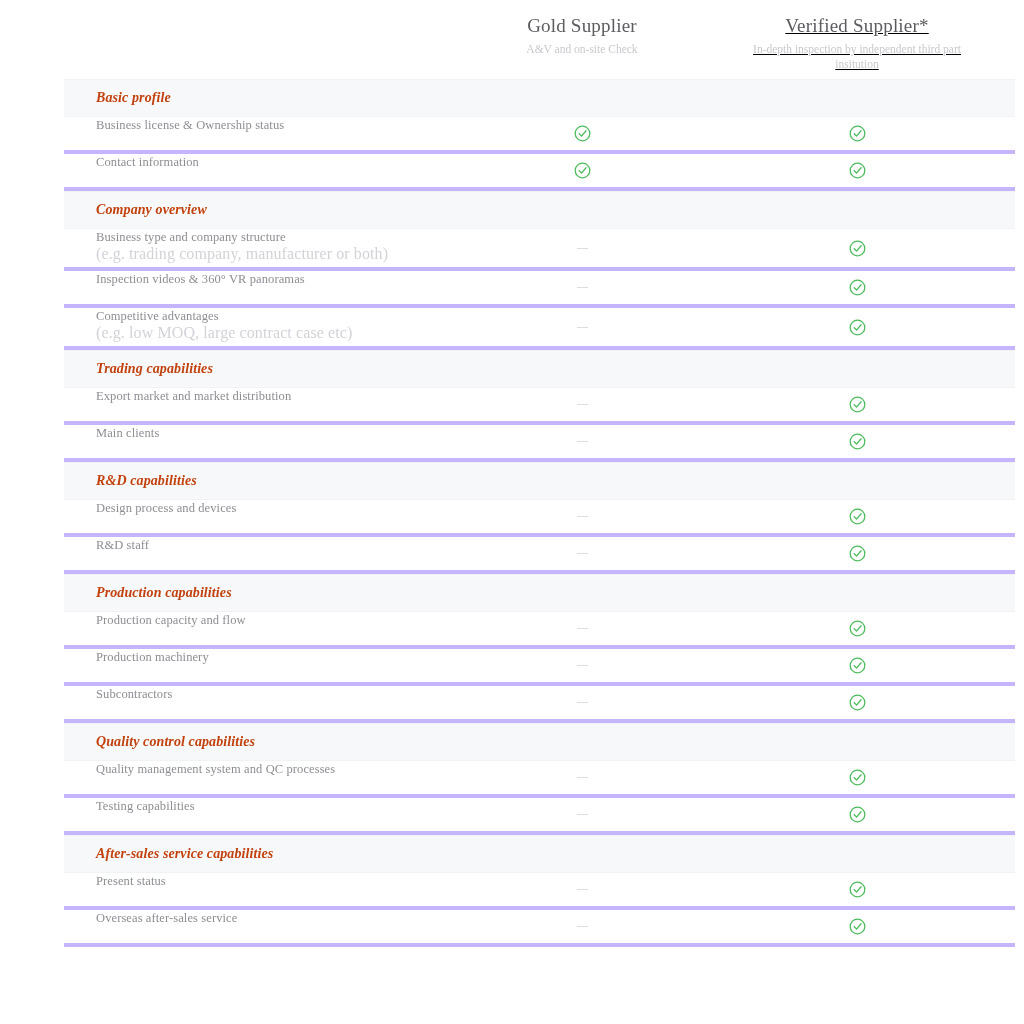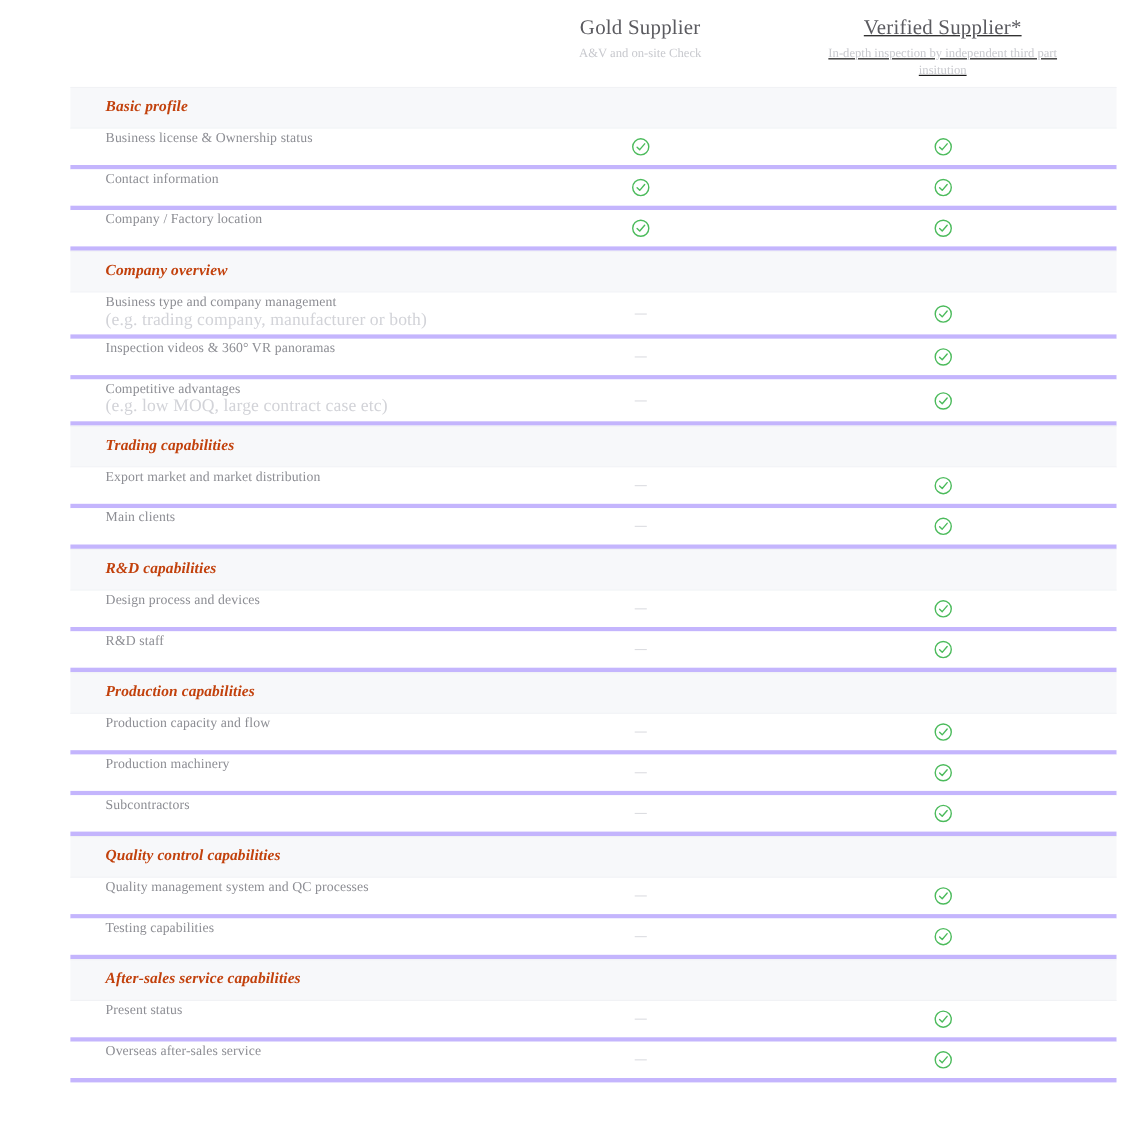--- a/index.html
+++ b/index.html
@@ -185,44 +185,26 @@
           </svg>
         </div>
         <div class="cell-mark cell-verified">
           <svg class="check-icon" viewBox="0 0 20 20">
             <circle cx="10" cy="10" r="8.6" fill="none" stroke="#4CBB5C" stroke-width="1.5"></circle>
             <path d="M6.1 10.3 L8.9 13.0 L14.2 6.8" fill="none" stroke="#4CBB5C" stroke-width="1.5" stroke-linecap="round" stroke-linejoin="round"></path>
           </svg>
         </div>
         <div class="cell-pad"></div>
       </div>
-      <div class="row">
-        <div class="cell-label">
-          <div class="label-main">Company / Factory location</div>
-        </div>
-        <div class="cell-mark cell-gold">
-          <svg class="check-icon" viewBox="0 0 20 20">
-            <circle cx="10" cy="10" r="8.6" fill="none" stroke="#4CBB5C" stroke-width="1.5"></circle>
-            <path d="M6.1 10.3 L8.9 13.0 L14.2 6.8" fill="none" stroke="#4CBB5C" stroke-width="1.5" stroke-linecap="round" stroke-linejoin="round"></path>
-          </svg>
-        </div>
-        <div class="cell-mark cell-verified">
-          <svg class="check-icon" viewBox="0 0 20 20">
-            <circle cx="10" cy="10" r="8.6" fill="none" stroke="#4CBB5C" stroke-width="1.5"></circle>
-            <path d="M6.1 10.3 L8.9 13.0 L14.2 6.8" fill="none" stroke="#4CBB5C" stroke-width="1.5" stroke-linecap="round" stroke-linejoin="round"></path>
-          </svg>
-        </div>
-        <div class="cell-pad"></div>
-      </div>
       <div class="section-head">
         <div class="section-title">Company overview</div>
       </div>
       <div class="row tall">
         <div class="cell-label">
-          <div class="label-main">Business type and company management</div>
+          <div class="label-main">Business type and company structure</div>
           <div class="label-sub">(e.g. trading company, manufacturer or both)</div>
         </div>
         <div class="cell-mark cell-gold">
           <span class="dash-mark"></span>
         </div>
         <div class="cell-mark cell-verified">
           <svg class="check-icon" viewBox="0 0 20 20">
             <circle cx="10" cy="10" r="8.6" fill="none" stroke="#4CBB5C" stroke-width="1.5"></circle>
             <path d="M6.1 10.3 L8.9 13.0 L14.2 6.8" fill="none" stroke="#4CBB5C" stroke-width="1.5" stroke-linecap="round" stroke-linejoin="round"></path>
           </svg>

